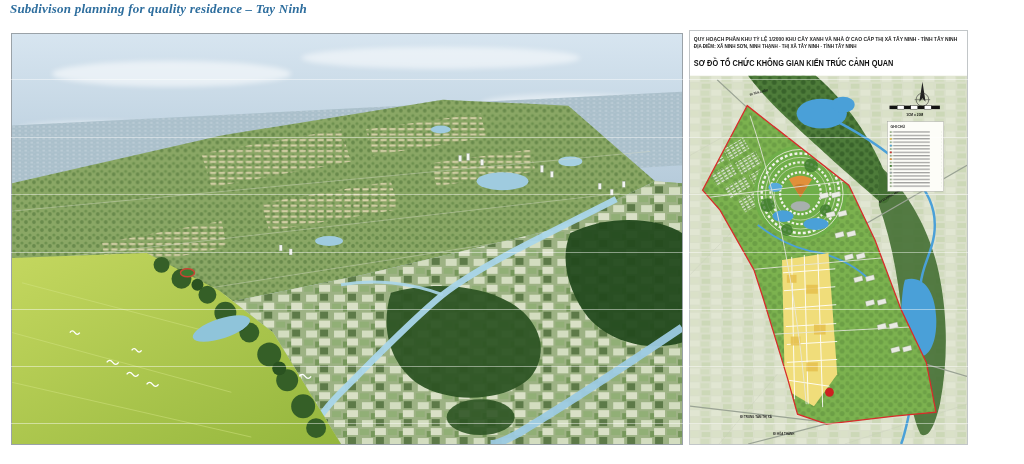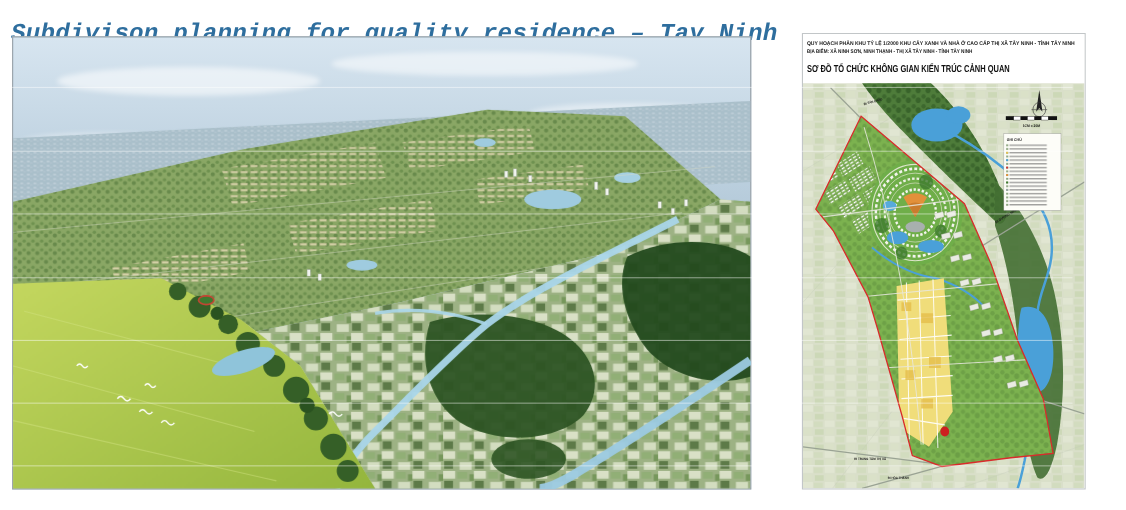--- a/index.html
+++ b/index.html
@@ -1,23 +1,23 @@
 <!DOCTYPE html>
 <html><head>
 <meta charset="utf-8">
 <style>
   html,body{margin:0;padding:0;background:#ffffff;width:1024px;height:464px;overflow:hidden;
     font-family:"Liberation Sans",sans-serif;}
   .page{position:relative;width:1024px;height:464px;background:#fff;}
-  .doc-title{position:absolute;left:10px;top:1px;font-family:Liberation Mono, monospace;
-    font-style:italic;font-weight:600;font-size:22px;color:#2e6e9e;letter-spacing:.2px;white-space:nowrap;margin-top:17px;}
+  .doc-title{position:absolute;left:10px;top:1px;font-family:Liberation Serif, serif;
+    font-style:italic;font-weight:600;font-size:13px;color:#2e6e9e;letter-spacing:.2px;white-space:nowrap;}
   .fig-left{position:absolute;left:11px;top:33px;width:672px;height:412px;
     border:1px solid #9aa2a8;box-sizing:border-box;overflow:hidden;background:#bcd0de;}
-  .fig-right{position:absolute;left:689px;top:30px;width:258px;height:415px;
-    border:1px solid #c2c6c8;box-sizing:border-box;overflow:hidden;background:#fff;margin-left:40px;}
+  .fig-right{position:absolute;left:689px;top:30px;width:279px;height:415px;
+    border:1px solid #c2c6c8;box-sizing:border-box;overflow:hidden;background:#fff;}
   .fig-left svg,.fig-right svg{display:block;width:100%;height:100%;}
   .gridline{position:absolute;left:11px;width:964px;height:1px;
     background:rgba(255,255,255,.45);pointer-events:none;z-index:5;}
   svg text{font-family:"Liberation Sans",sans-serif;}
 </style>
 </head>
 <body>
 
 <div class="page">
 

